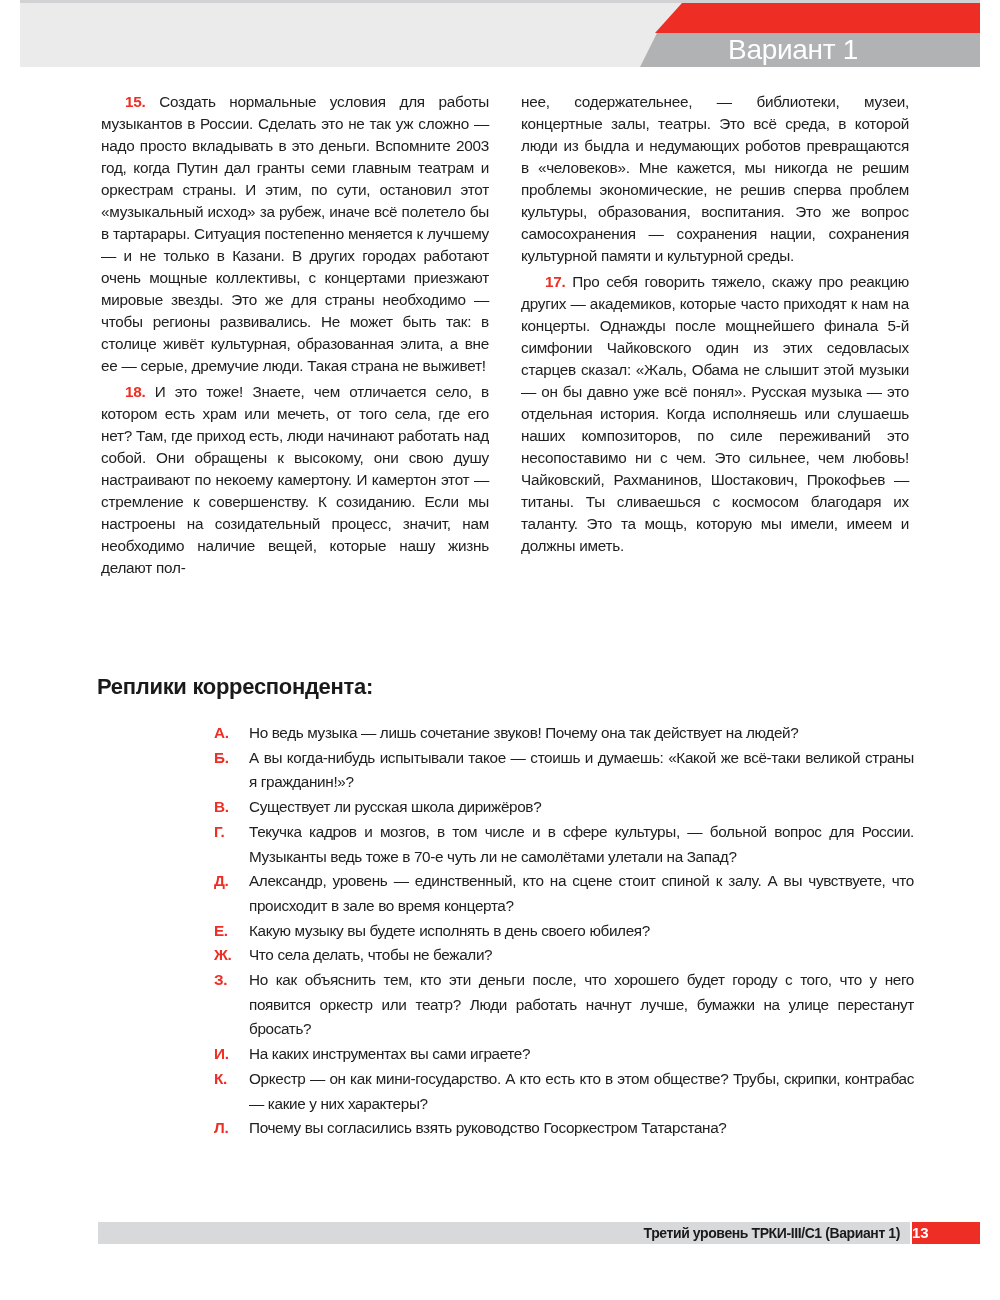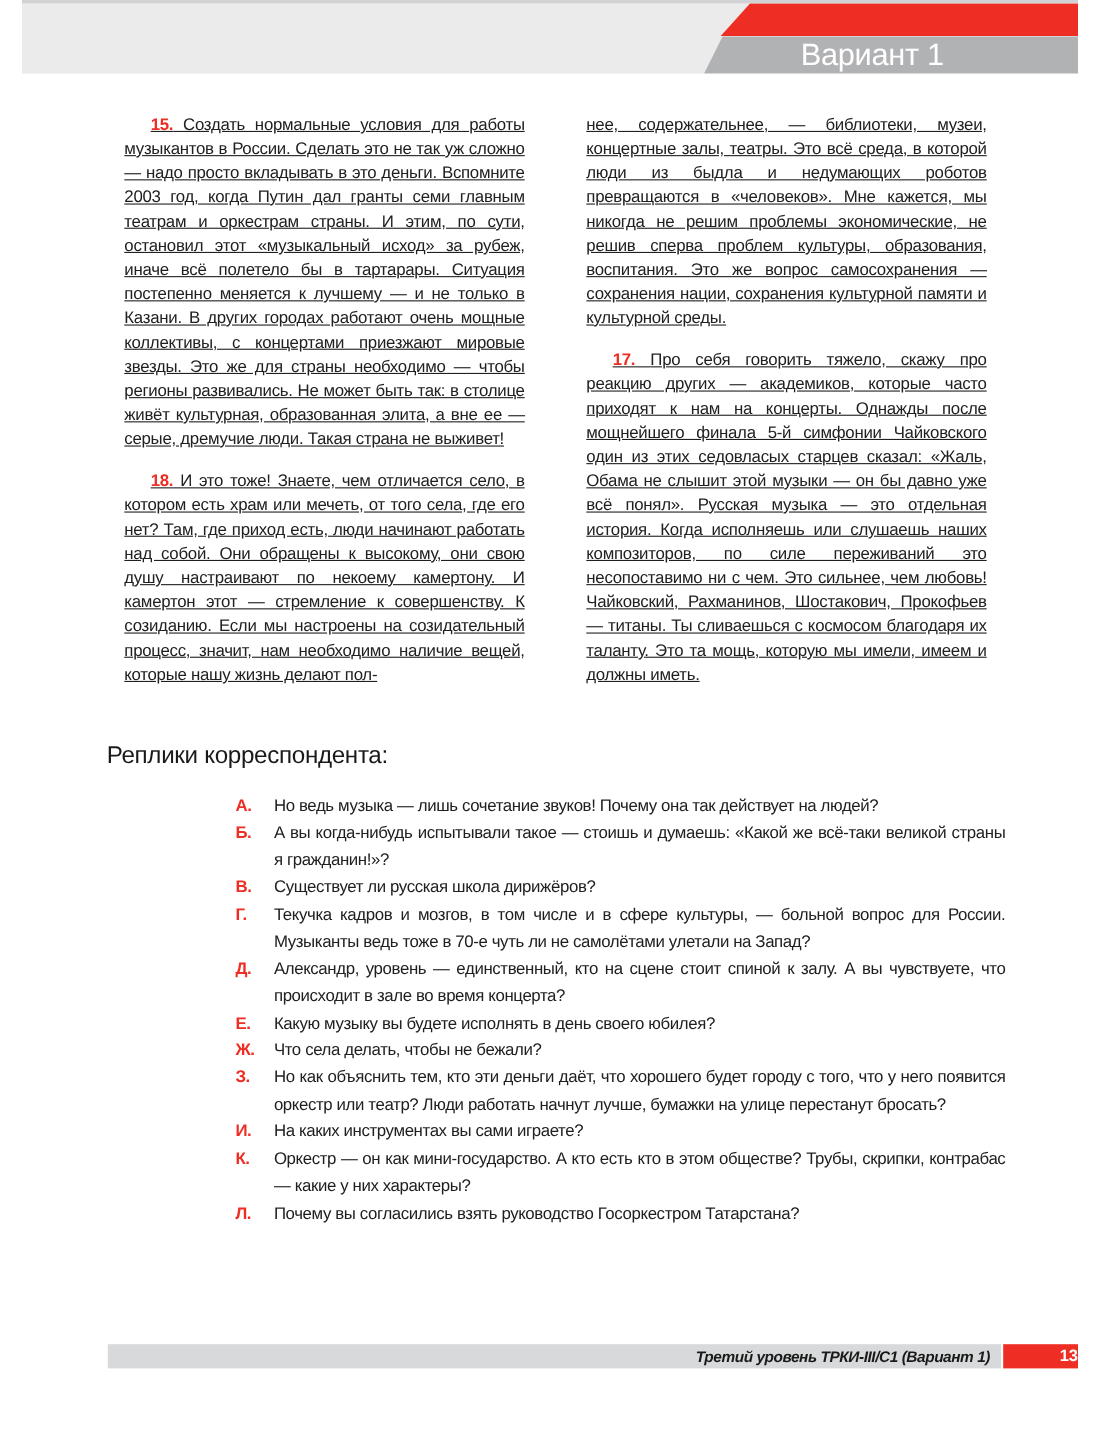--- a/index.html
+++ b/index.html
@@ -14,41 +14,41 @@
   .header-gray { position:absolute; left:640px; top:33px; width:340px; height:34px; background:#b1b2b4;
                  clip-path: polygon(17px 0, 100% 0, 100% 100%, 0 100%); }
   .header-variant { position:absolute; left:728px; top:35px; font-size:28px; color:#ffffff;
                     font-family:"Liberation Sans Narrow","Liberation Sans", sans-serif; letter-spacing:-0.3px; line-height:30px; }
 
   
   .col { position:absolute; top:87px; width:396px; font-size:15.3px; line-height:22px;
          text-align:justify; font-weight:normal; color:#202020; letter-spacing:-0.25px; }
   .col.left { left:97px; }
   .col.right { left:517px; }
-  .col p { margin:16px; text-indent:24px;text-decoration:underline; }
+  .col p { margin:4px; text-indent:24px; }
   .col p.cont { text-indent:0; }
   .num { color:#ee2e24; font-weight:bold; }
 
   
-  .section-title { position:absolute; left:97px; top:674px; font-size:22px; font-weight:normal;
+  .section-title { position:absolute; left:97px; top:674px; font-size:22px; font-weight:bold;
                    color:#1a1a1a; letter-spacing:-0.3px; }
 
   
   .replies { position:absolute; left:214px; top:721px; width:700px; font-size:15.3px; line-height:24.7px;
              letter-spacing:-0.35px; color:#202020; }
   .reply { display:flex; align-items:flex-start; }
   .reply-letter { width:35px; flex:0 0 35px; color:#ee2e24; font-weight:bold; }
   .reply-text { flex:1; text-align:justify; }
 
   
   .footer-band { position:absolute; left:98px; top:1222px; width:812px; height:22px; background:#d8d9da; }
   .footer-text { position:absolute; right:100px; top:1222px; height:22px; line-height:22px; font-size:14px;
-                 color:#1a1a1a; font-weight:bold; letter-spacing:-0.4px;font-style:italic; }
+                 color:#1a1a1a; font-weight:bold; letter-spacing:-0.4px; }
   .footer-page { position:absolute; left:912px; top:1222px; width:68px; height:22px; background:#ee2e24;
-                 color:#ffffff; font-weight:bold; font-size:15px; line-height:22px; text-align:right; }
+                 color:#ffffff; font-weight:bold; font-size:15px; line-height:22px; text-align:left; }
 </style>
 </head>
 <body>
 
 <div class="header-band"></div>
 <div class="header-topline"></div>
 <div class="header-red"></div>
 <div class="header-gray"></div>
 <div class="header-variant">Вариант 1</div>
 
@@ -99,21 +99,21 @@
   <div class="reply">
     <span class="reply-letter">Е.</span>
     <span class="reply-text">Какую музыку вы будете исполнять в день своего юбилея?</span>
   </div>
   <div class="reply">
     <span class="reply-letter">Ж.</span>
     <span class="reply-text">Что села делать, чтобы не бежали?</span>
   </div>
   <div class="reply">
     <span class="reply-letter">З.</span>
-    <span class="reply-text">Но как объяснить тем, кто эти деньги даёт, что хорошего будет городу с того, что у него появится оркестр или театр? Люди работать начнут лучше, бумажки на улице перестанут бросать?</span>
+    <span class="reply-text">Но как объяснить тем, кто эти деньги после, что хорошего будет городу с того, что у него появится оркестр или театр? Люди работать начнут лучше, бумажки на улице перестанут бросать?</span>
   </div>
   <div class="reply">
     <span class="reply-letter">И.</span>
     <span class="reply-text">На каких инструментах вы сами играете?</span>
   </div>
   <div class="reply">
     <span class="reply-letter">К.</span>
     <span class="reply-text">Оркестр — он как мини-государство. А кто есть кто в этом обществе? Трубы, скрипки, контрабас — какие у них характеры?</span>
   </div>
   <div class="reply">

